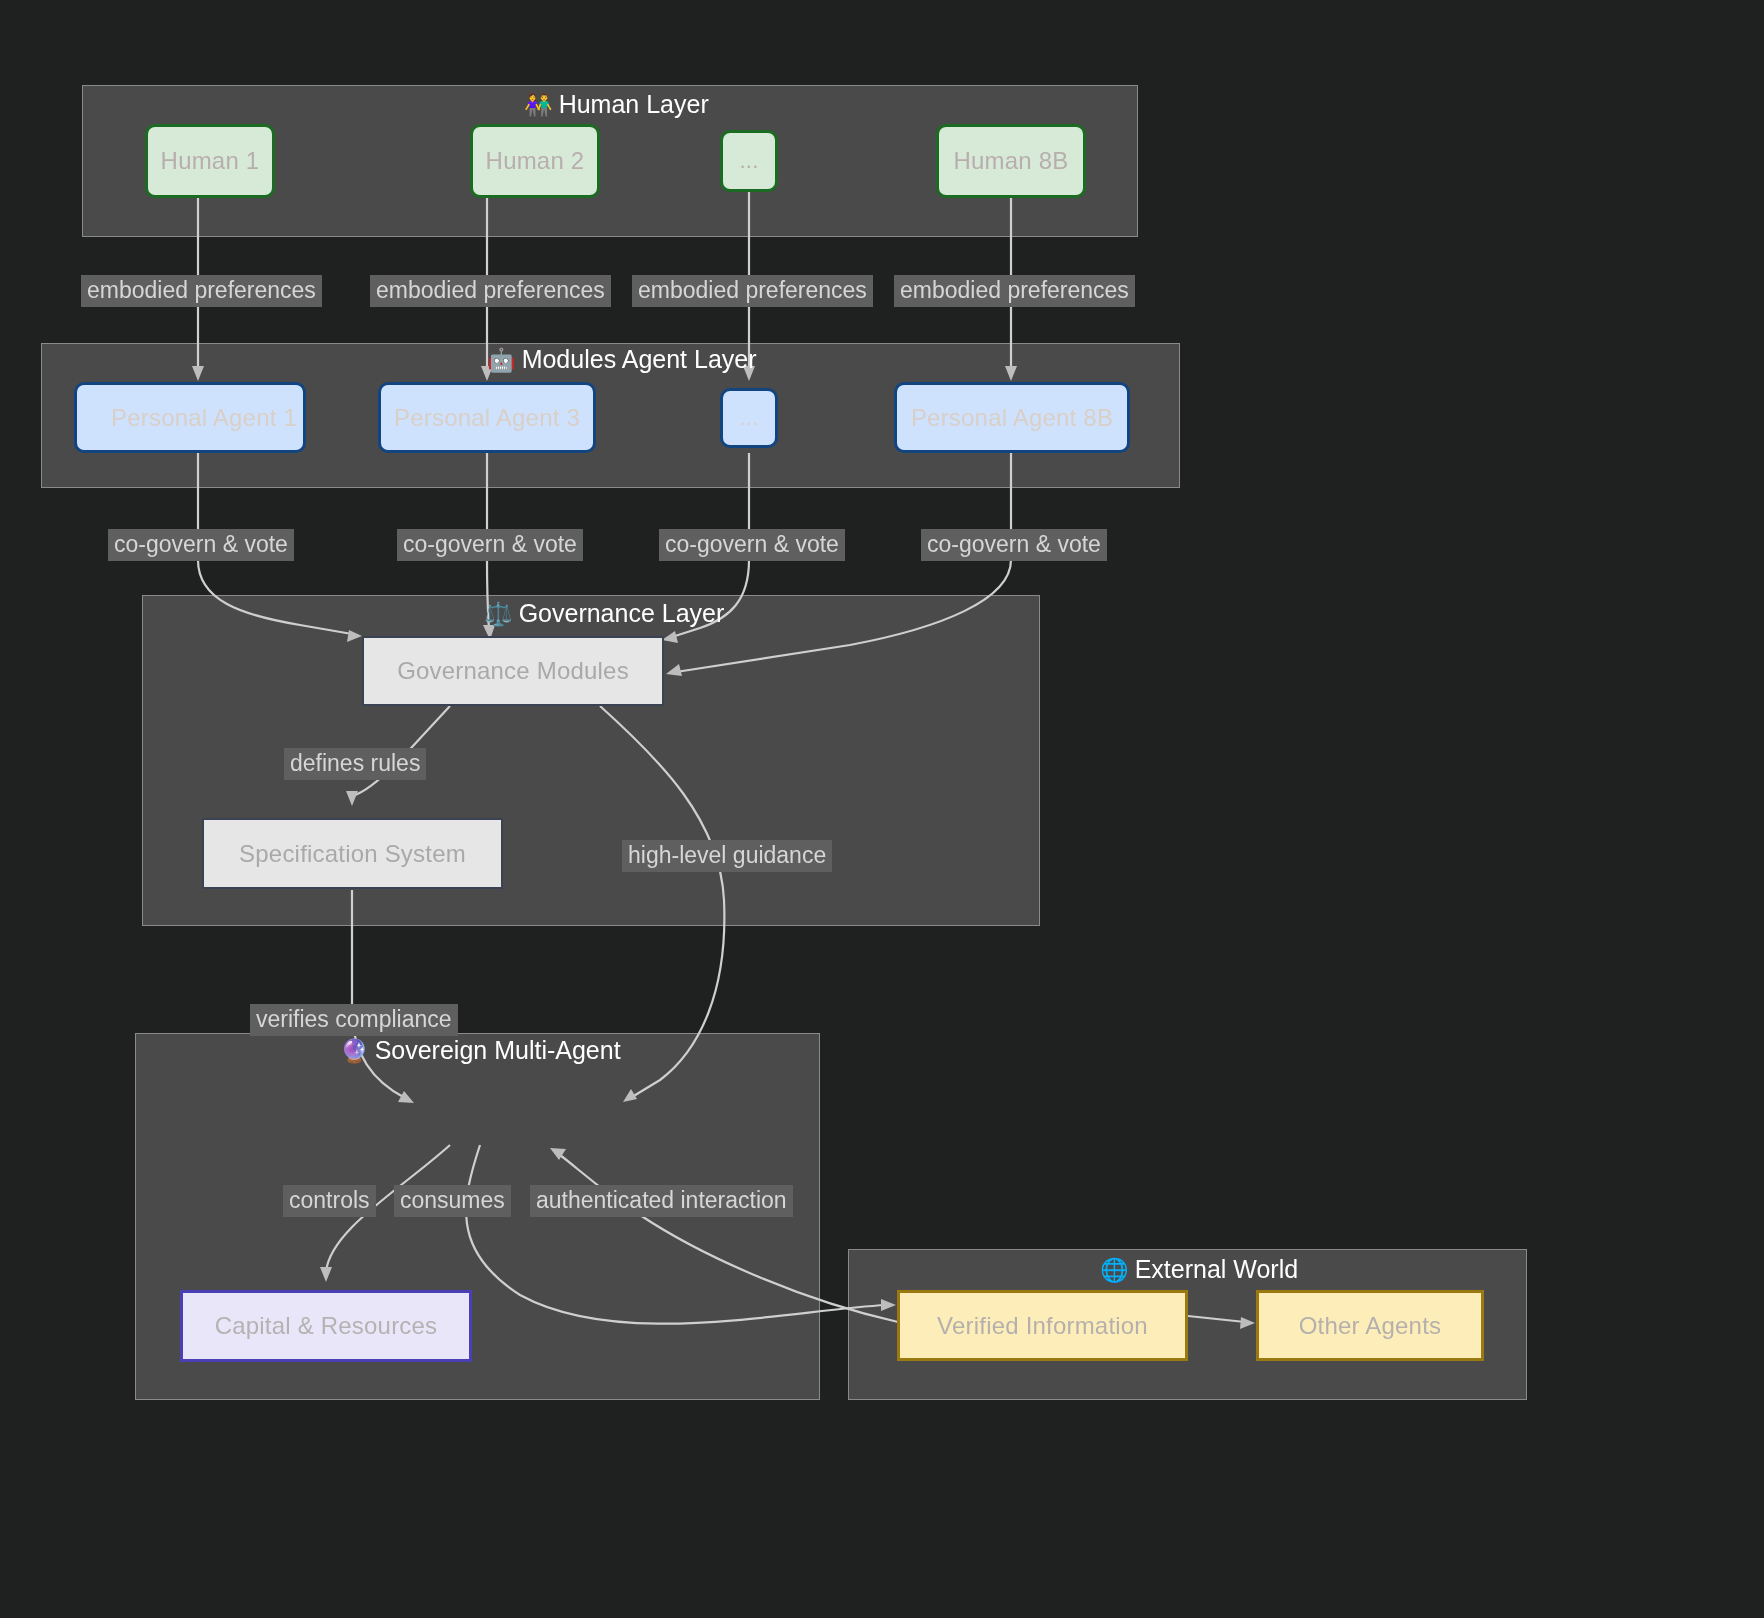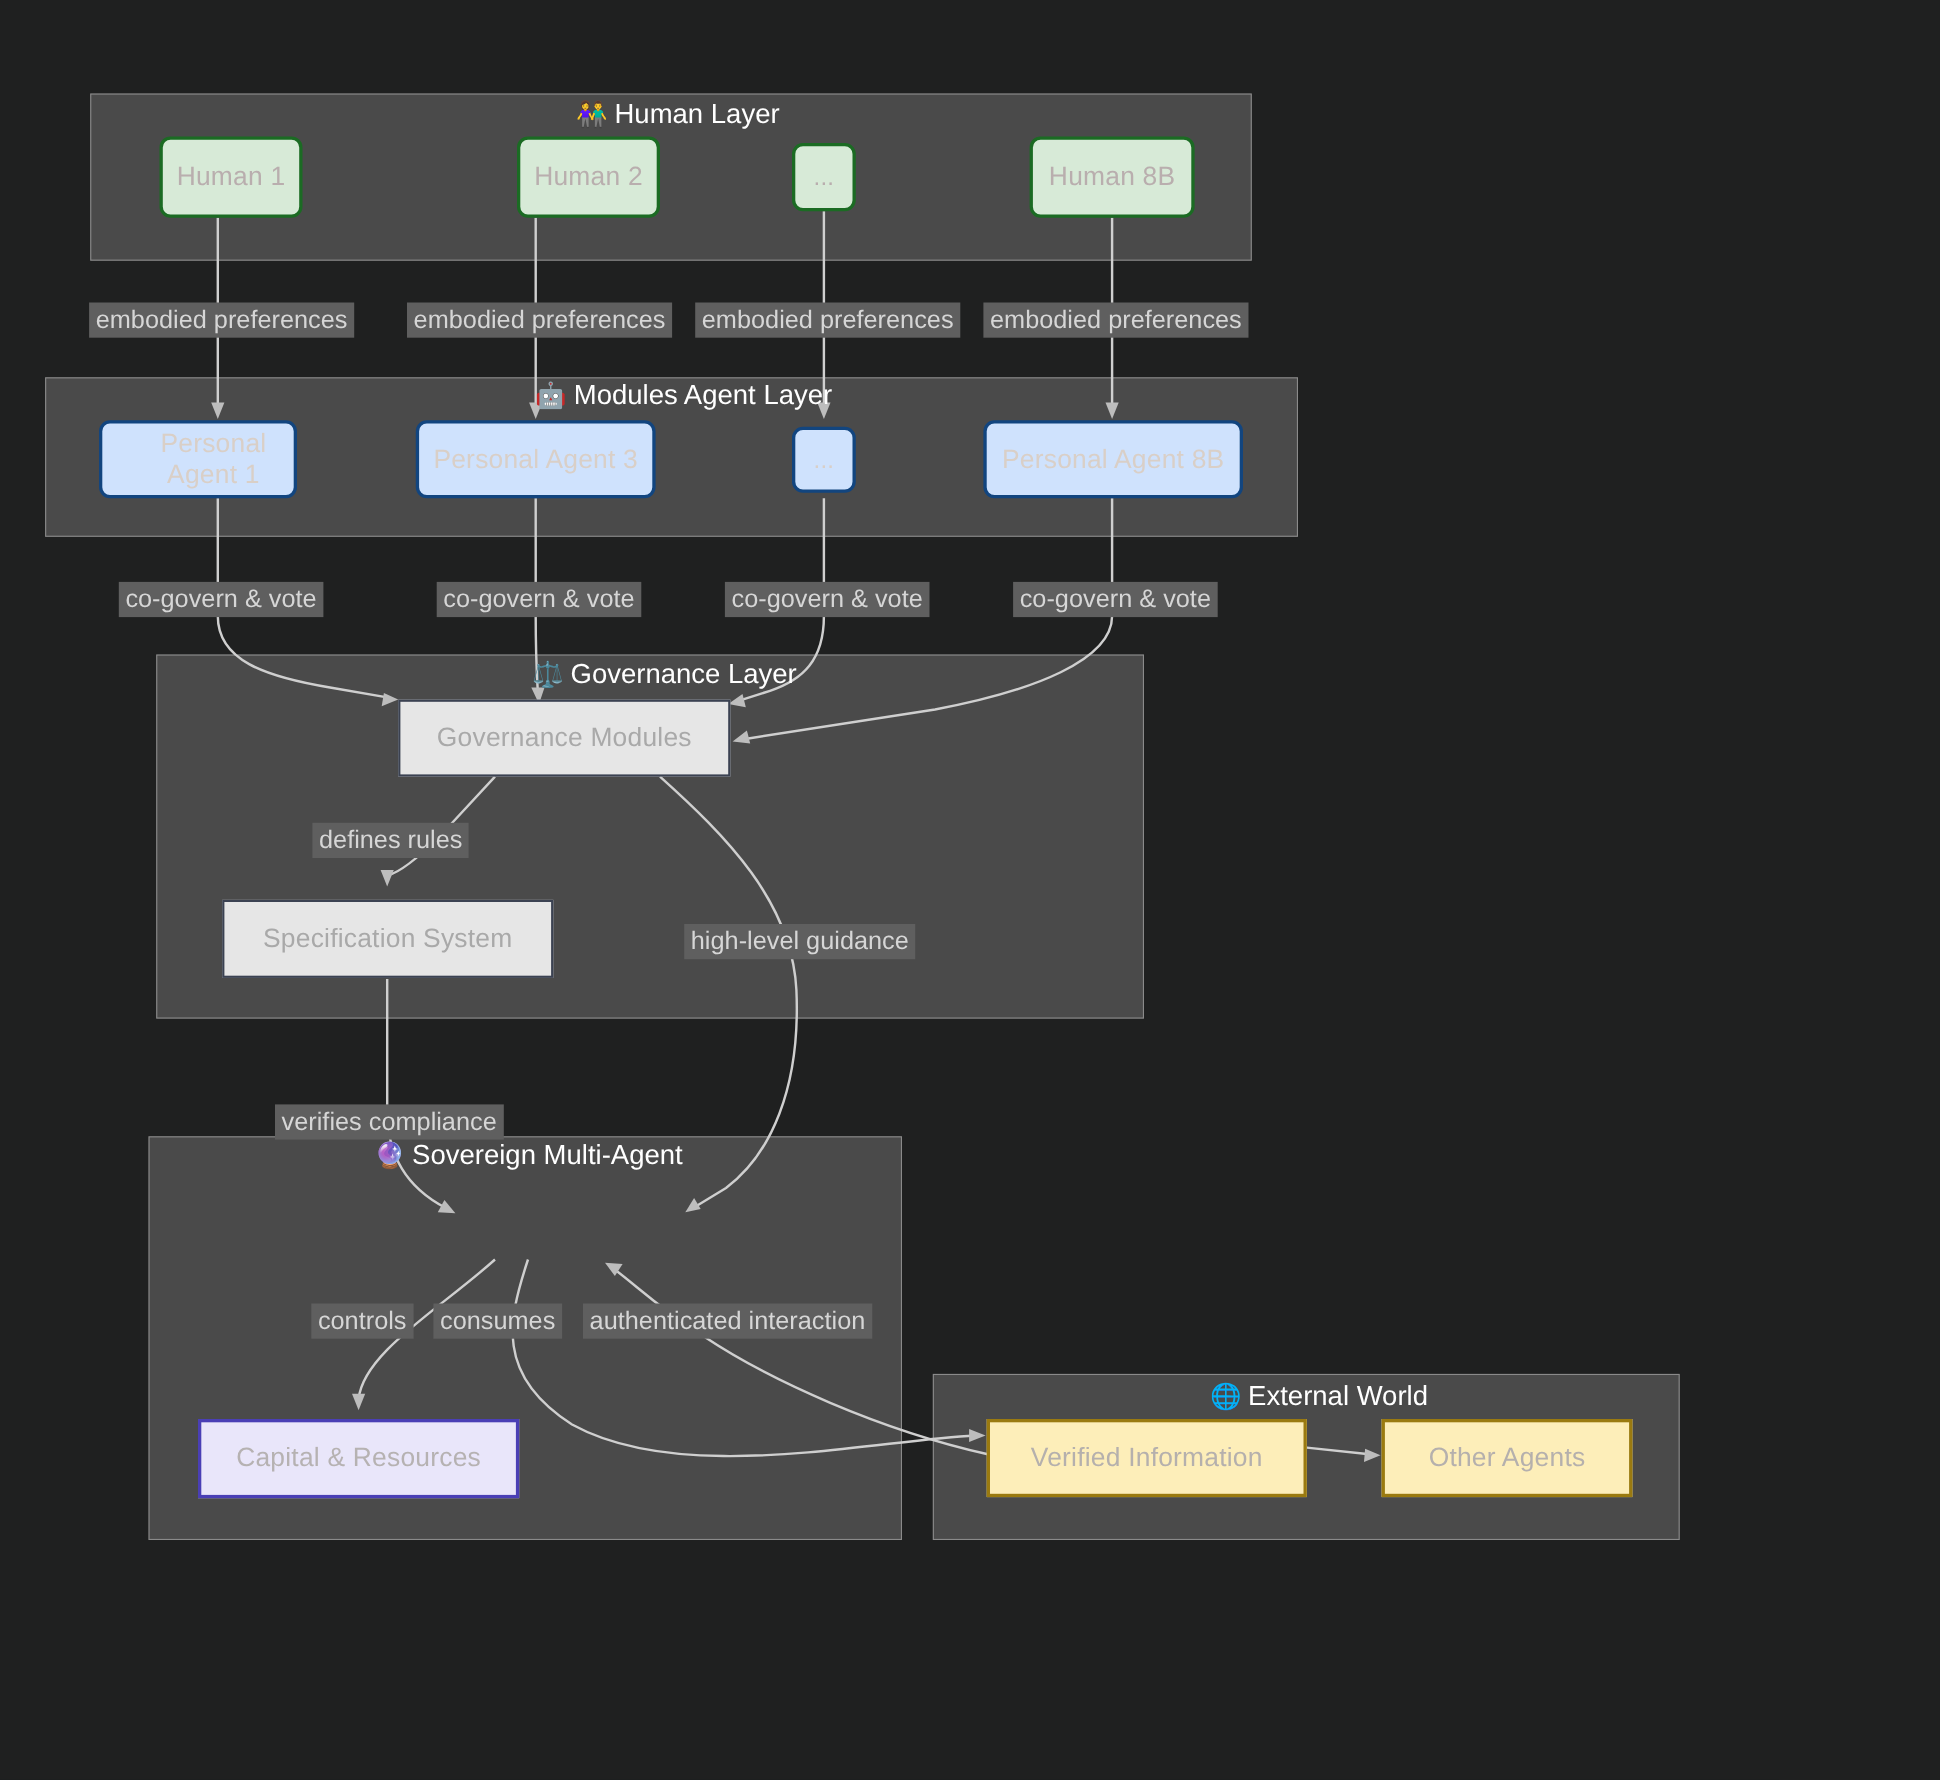--- a/index.html
+++ b/index.html
@@ -177,21 +177,21 @@
   </div>
   <div class="node n-human" style="left:936px; top:124px; width:150px; height:74px;">
     <span>Human 8B</span>
   </div>
 
   <div class="elabel" style="left:81px; top:275px;">embodied preferences</div>
   <div class="elabel" style="left:370px; top:275px;">embodied preferences</div>
   <div class="elabel" style="left:632px; top:275px;">embodied preferences</div>
   <div class="elabel" style="left:894px; top:275px;">embodied preferences</div>
 
-  <div class="node n-agent" style="left:90px; top:382px; width:180px; height:71px;padding-left:28px;">
+  <div class="node n-agent" style="left:74px; top:382px; width:232px; height:71px;padding-left:28px;">
     <span>Personal Agent 1</span>
   </div>
   <div class="node n-agent" style="left:378px; top:382px; width:218px; height:71px;">
     <span>Personal Agent 3</span>
   </div>
   <div class="node n-agent" style="left:720px; top:388px; width:58px; height:60px; font-size:22px;">
     <span>...</span>
   </div>
   <div class="node n-agent" style="left:894px; top:382px; width:236px; height:71px;">
     <span>Personal Agent 8B</span>

